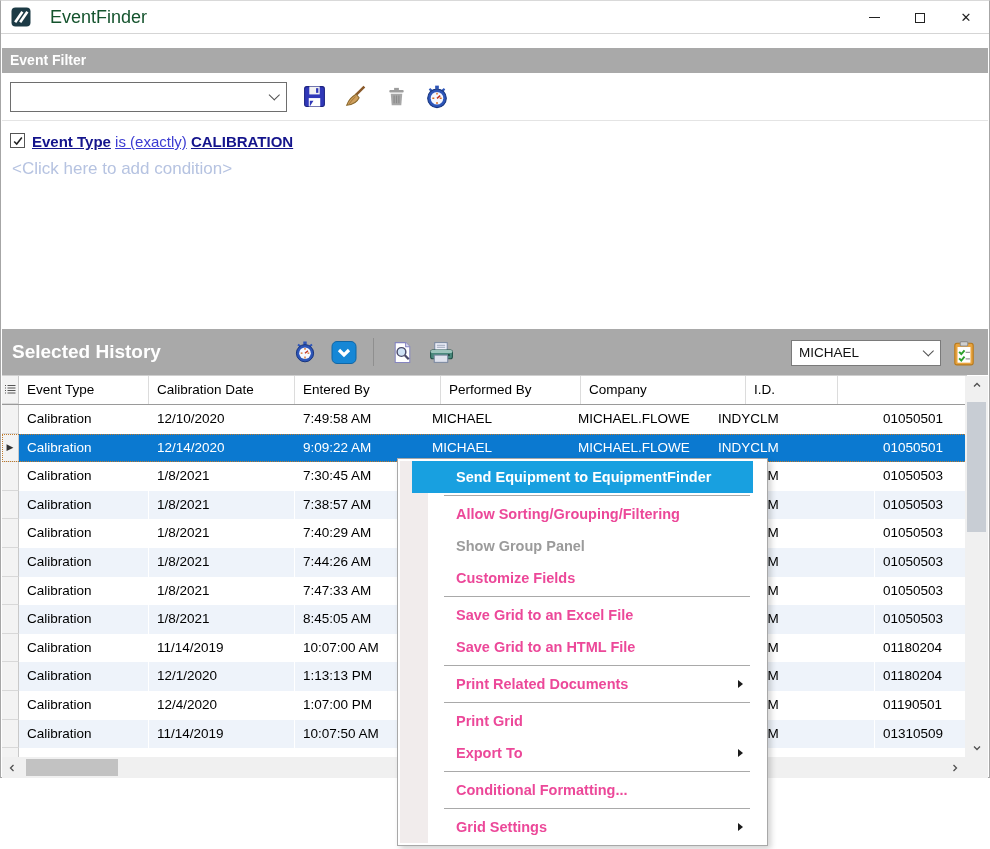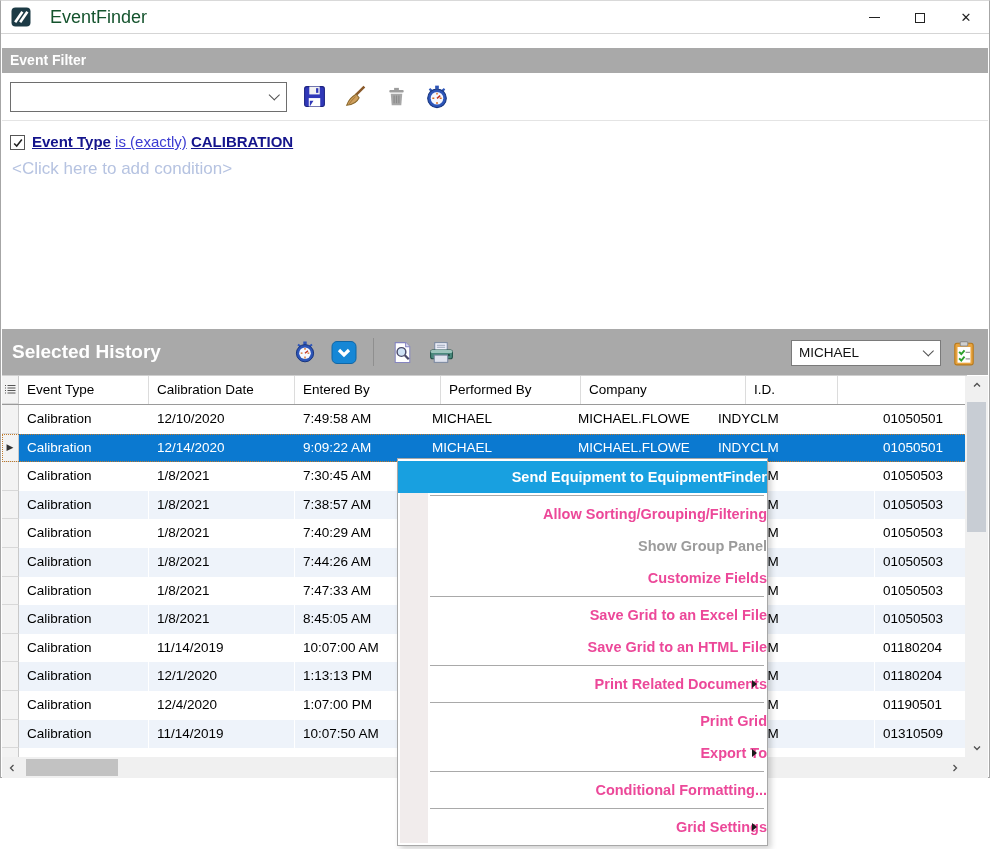--- a/index.html
+++ b/index.html
@@ -28,21 +28,21 @@
   .combo { background:#fff; border:1px solid #6e6e6e; display:flex; align-items:center; }
   .combo .cval { flex:1; padding-left:7px; font-size:13.5px; color:#111; white-space:nowrap; overflow:hidden; }
   .combo .chev { width:22px; display:flex; align-items:center; justify-content:center; }
   .chevmark { width:8px; height:8px; border-left:1.6px solid #505050; border-bottom:1.6px solid #505050; transform:rotate(-45deg) translate(1px,-2px); }
   .filter-combo { margin-left:8px; width:277px; height:30px; }
   .tb-icons { display:flex; align-items:center; gap:13px; margin-left:13px; }
   .tb-btn { width:28px; height:28px; display:flex; align-items:center; justify-content:center; }
 
   
   .conditions { position:absolute; left:1px; right:1px; top:120px; height:208px; background:#fff; }
-  .cond-row { display:flex; align-items:flex-end; margin:12px 0 0 8px; font-size:15px; }
+  .cond-row { display:flex; align-items:flex-start; margin:12px 0 0 8px; font-size:15px; }
   .cond-links { margin-left:7px; }
   .cond-links a { text-decoration:underline; cursor:pointer; }
   .lnk-field, .lnk-value { color:#14148c; font-weight:600; }
   .lnk-op { color:#3c3cd2; font-weight:400; }
   .add-hint { margin:9px 0 0 10px; font-size:17px; color:#b6c3e1; }
 
   
   .hist-icons { display:flex; align-items:center; margin-left:130px; gap:11px; }
   .hist-sep { width:1px; height:28px; background:#8f8f8f; margin:0 4px; }
   .hist-right { position:absolute; right:10px; top:10px; display:flex; align-items:center; gap:9px; }
@@ -68,21 +68,21 @@
   
   .vscroll { position:absolute; top:375px; right:1px; width:23px; height:381px; background:#f0f0f0; }
   .vthumb { position:absolute; left:2px; right:2px; top:26px; height:130px; background:#c8cdd4; }
   .sarrow { position:absolute; width:23px; height:18px; display:flex; align-items:center; justify-content:center; }
   .hscroll { position:absolute; left:1px; top:756px; width:965px; height:21px; background:#f0f0f0; }
   .hthumb { position:absolute; top:2px; height:17px; left:24px; width:92px; background:#c2c2c2; }
   .harrow { position:absolute; height:21px; width:20px; display:flex; align-items:center; justify-content:center; }
   .corner { position:absolute; right:1px; top:756px; width:23px; height:21px; background:#f0f0f0; }
 
   
-  .ctxmenu { position:absolute; left:397px; top:458px; width:371px; background:#fff; border:1px solid #a8a8a8; box-shadow:3px 3px 6px rgba(0,0,0,.18); padding:2px 0; z-index:50;text-align:right; }
+  .ctxmenu { position:absolute; left:397px; top:458px; width:371px; background:#fff; border:1px solid #a8a8a8; box-shadow:3px 3px 6px rgba(0,0,0,.18); padding:2px 14px; z-index:50; }
   .ctxmenu::before { content:""; position:absolute; left:2px; top:2px; bottom:2px; width:28px; background:#f1ecec; }
   .mi { position:relative; height:32px; line-height:32px; padding-left:44px; font-size:14.5px; font-weight:600; color:#ec4899; white-space:nowrap; }
   .mi.hl { background:#18a0e0; color:#fff; }
   .mi.dis { color:#9b9b9b; }
   .msep { position:relative; height:1px; background:#a9a9a9; margin:2px 3px 2px 32px; }
   .subarrow { position:absolute; right:10px; top:12px; width:0; height:0; border-left:5px solid #1b1b1b; border-top:4px solid transparent; border-bottom:4px solid transparent; }
 
   .checkbox { width:15px; height:15px; border:1px solid #555; background:#fff; display:flex; align-items:center; justify-content:center; }
 </style>
 </head>

